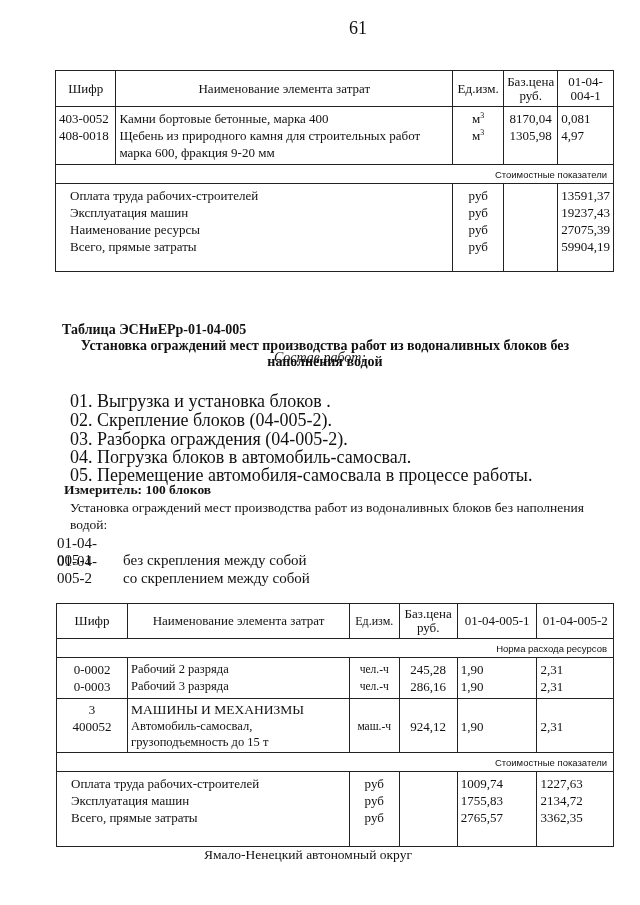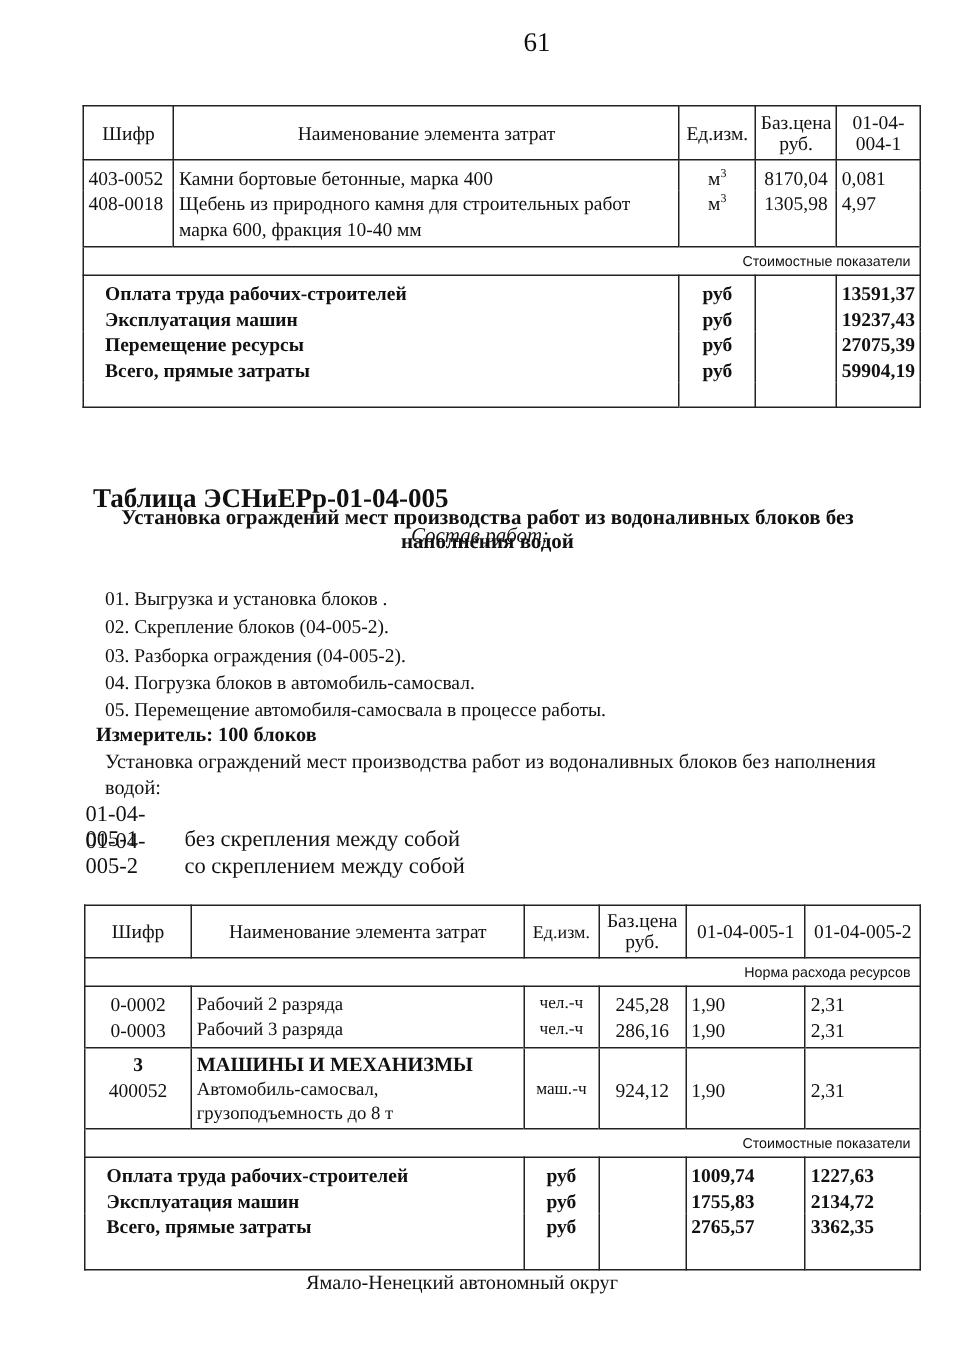--- a/index.html
+++ b/index.html
@@ -6,26 +6,26 @@
   body { width:640px; height:905px; position:relative; font-family:"Liberation Serif", serif; color:#111; font-size:13px; overflow:hidden; }
   .abs { position:absolute; }
   .pagenum { left:0; width:640px; top:18px; text-align:center; font-size:18px;margin-left:38px; }
   table.t { position:absolute; border-collapse:collapse; font-size:13px;margin-top:28px; }
   table.t td { border-left:1px solid #222; border-right:1px solid #222; padding:0 3px; vertical-align:top; line-height:17px; }
   table.t tr.hdr td { border:1px solid #222; text-align:center; vertical-align:middle; line-height:14px; }
   table.t tr.sec td { border:1px solid #222; font-family:"Liberation Sans", sans-serif; font-size:9.5px; text-align:right; height:18px; vertical-align:middle; padding-right:6px; }
   table.t tr.last td { border-bottom:1px solid #222; }
   .r { text-align:left; }
   .c { text-align:center; }
-  .b { font-weight:bold; }
+  .b { font-weight:normal; }
   sup { font-size:8px; line-height:0; }
-  .tbltitle { left:62px; top:322px; font-weight:bold; font-size:18px; }
+  .tbltitle { left:62px; top:322px; font-weight:bold; font-size:14px; }
   .heading { left:60px; width:530px; top:338px; text-align:center; font-weight:bold; font-size:14px; line-height:16px; }
   .subhead { left:0; width:640px; top:350px; text-align:center; font-style:italic; font-size:14px; }
-  .work { left:70px; font-size:13px; }
+  .work { left:70px; font-size:18px; }
   .meas { left:64px; top:482px; font-weight:bold; font-size:13.5px; }
   .desc { left:70px; top:499px; width:520px; font-size:13.5px; line-height:17px; }
   .var { left:57px; font-size:15px; }
   .var span.code { display:inline-block; width:66px; }
   .footer { left:0; width:616px; top:847px; text-align:center; font-size:13.5px; }
 </style>
 </head>
 <body>
 
 <div class="abs pagenum">61</div>
@@ -48,42 +48,42 @@
   </tr>
   <tr>
     <td style="padding-top:3px">403-0052</td>
     <td style="padding-top:3px">Камни бортовые бетонные, марка 400</td>
     <td class="c" style="padding-top:3px"><span>м</span><sup>3</sup></td>
     <td class="c" style="padding-top:3px">8170,04</td>
     <td class="r" style="padding-top:3px">0,081</td>
   </tr>
   <tr>
     <td style="padding-bottom:3px">408-0018</td>
-    <td style="padding-bottom:3px">Щебень из природного камня для строительных работ марка 600, фракция  10-40 мм</td>
+    <td style="padding-bottom:3px">Щебень из природного камня для строительных работ марка 600, фракция  9-20 мм</td>
     <td class="c"><span>м</span><sup>3</sup></td>
     <td class="c">1305,98</td>
     <td class="r">4,97</td>
   </tr>
   <tr class="sec">
         <td colspan="5">Стоимостные показатели</td>
       </tr>
   <tr>
     <td colspan="2" class="b" style="padding-left:14px;border-right:none;padding-top:3px">Оплата труда рабочих-строителей</td>
     <td class="c b" style="padding-top:3px">руб</td>
         <td></td>
     <td class="r b" style="padding-top:3px">13591,37</td>
   </tr>
   <tr>
     <td colspan="2" class="b" style="padding-left:14px;border-right:none">Эксплуатация машин</td>
     <td class="c b">руб</td>
         <td></td>
     <td class="r b">19237,43</td>
   </tr>
   <tr>
-    <td colspan="2" class="b" style="padding-left:14px;border-right:none">Перемещение ресурсы</td>
+    <td colspan="2" class="b" style="padding-left:14px;border-right:none">Наименование ресурсы</td>
     <td class="c b">руб</td>
         <td></td>
     <td class="r b">27075,39</td>
   </tr>
   <tr>
     <td colspan="2" class="b" style="padding-left:14px;border-right:none">Всего, прямые затраты</td>
     <td class="c b">руб</td>
         <td></td>
     <td class="r b">59904,19</td>
   </tr>
@@ -149,21 +149,21 @@
   <tr style="border-top:1px solid #222">
     <td class="c b" style="padding-top:2px">3</td>
     <td class="b" style="padding-top:2px;font-size:13.5px">МАШИНЫ И МЕХАНИЗМЫ</td>
     <td></td>
         <td></td>
         <td></td>
         <td></td>
   </tr>
   <tr>
     <td class="c">400052</td>
-    <td style="font-size:12.5px;line-height:16px;padding-bottom:2px">Автомобиль-самосвал, грузоподъемность до 8 т</td>
+    <td style="font-size:12.5px;line-height:16px;padding-bottom:2px">Автомобиль-самосвал, грузоподъемность до 15 т</td>
     <td class="c" style="font-size:11.5px">маш.-ч</td>
     <td class="c">924,12</td>
     <td class="r" style="padding-right:10px">1,90</td>
     <td class="r">2,31</td>
   </tr>
   <tr class="sec">
         <td colspan="6">Стоимостные показатели</td>
       </tr>
   <tr>
     <td colspan="2" class="b" style="padding-left:14px;border-right:none;padding-top:3px">Оплата труда рабочих-строителей</td>

